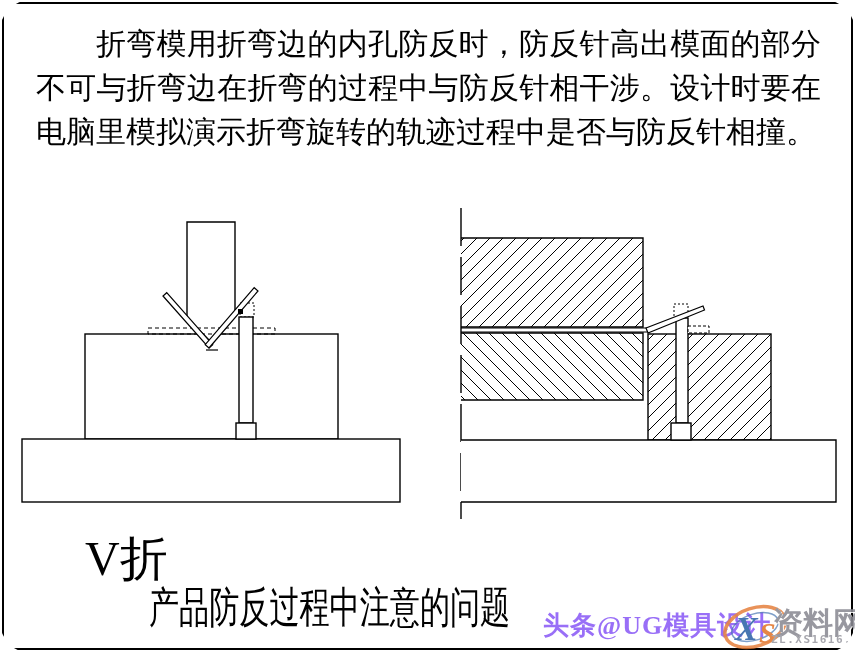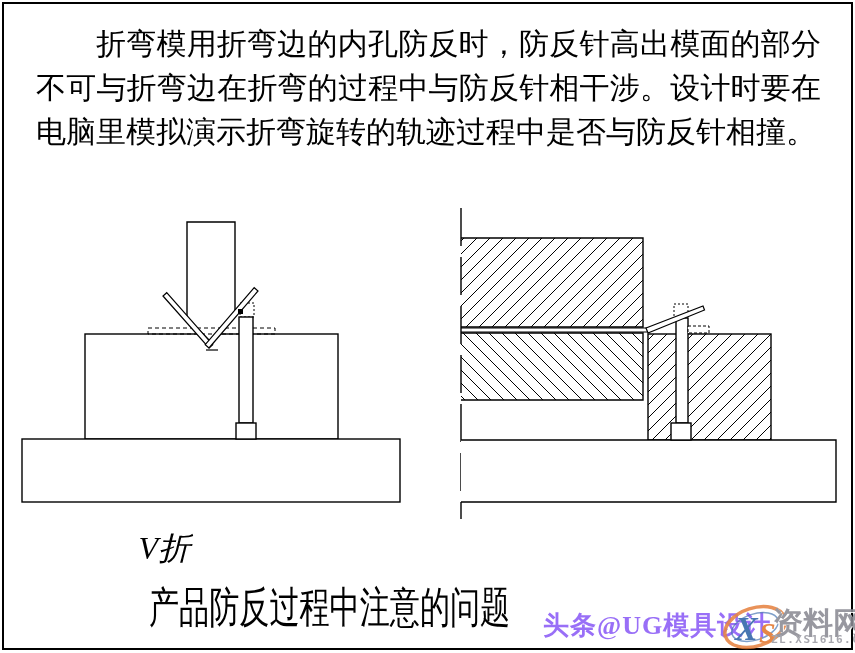--- a/index.html
+++ b/index.html
@@ -1,22 +1,22 @@
 <!DOCTYPE html>
 <html><head>
 <meta charset="utf-8">
 <style>
   html,body{margin:0;padding:0;background:#fff;}
   #stage{position:relative;width:855px;height:653px;background:#ffffff;overflow:hidden;
-         font-family:"Liberation Serif",serif;color:#000;}
+         font-family:"Liberation Serif",serif;color:#000;border-radius:31px;}
   #frame{position:absolute;left:2px;top:2px;right:2px;bottom:3px;border:2px solid #000;pointer-events:none;}
   #para{position:absolute;left:36px;top:22px;width:785px;font-size:30px;line-height:44px;
         text-align:justify;text-justify:inter-ideograph;text-indent:2em;letter-spacing:0;}
   #diag{position:absolute;left:0;top:0;}
-  .diaglabel{position:absolute;top:527px;font-size:32px;text-align:right;white-space:nowrap;font-style:italic;}
+  .diaglabel{position:absolute;top:527px;font-size:48px;text-align:left;white-space:nowrap;}
   #vlabel{left:85px;width:105px;}
   #lulabel{left:290px;width:140px;}
   #title{position:absolute;left:149px;top:584px;font-size:43px;line-height:48px;white-space:nowrap;
          transform:scaleX(0.70);transform-origin:left top;}
   #watermark{position:absolute;left:0;top:0;width:855px;height:653px;pointer-events:none;opacity:0.88;}
   #wmtext{position:absolute;left:543px;top:608px;font-size:26px;font-weight:bold;color:#8b5cf6;
           letter-spacing:1px;white-space:nowrap;}
   #wmlogo{position:absolute;left:715px;top:598px;}
   #wmsite{position:absolute;left:773px;top:603px;font-size:30px;font-weight:bold;color:#8a8a93;
           letter-spacing:0px;white-space:nowrap;text-shadow:1px 1px 0 #fff;}

